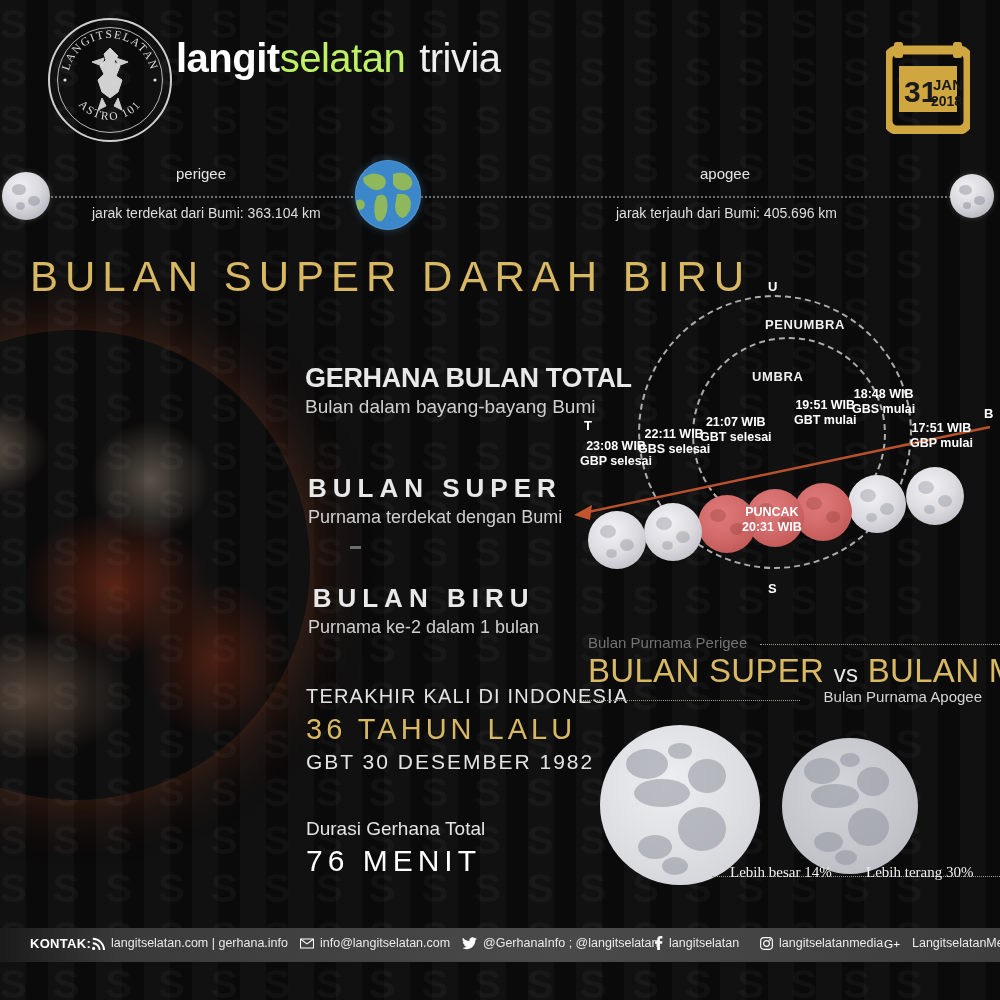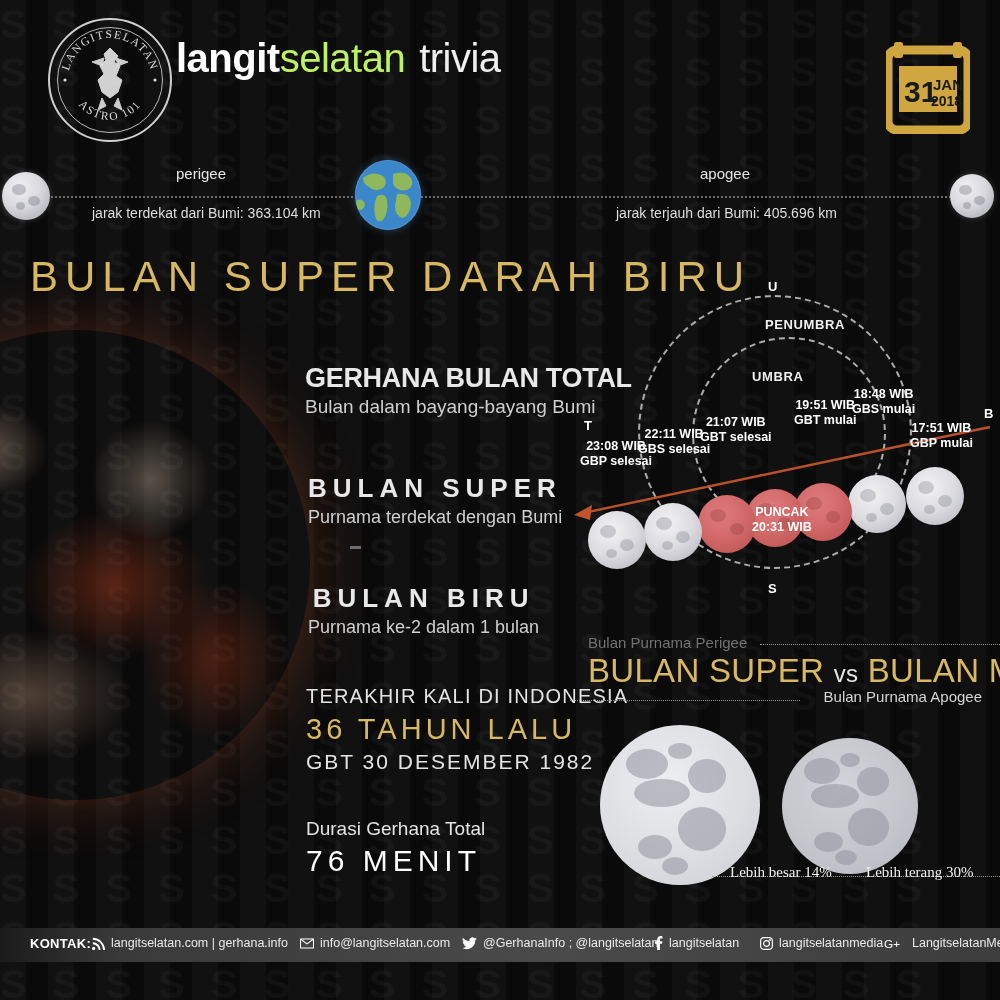--- a/index.html
+++ b/index.html
@@ -388,21 +388,21 @@
     </div>
     <div class="tlabel" style="left:292px;top:112px;">
       <span>18:48 WIB</span><br>
       <span>GBS mulai</span>
     </div>
     <div class="tlabel" style="left:350px;top:100px;margin-top:46px;">
       <span>17:51 WIB</span><br>
       <span>GBP mulai</span>
     </div>
 
-    <div class="tlabel" style="left:192px;top:230px;">
+    <div class="tlabel" style="left:182px;top:230px;">
       <span>PUNCAK</span><br>
       <span>20:31 WIB</span>
     </div>
   </div>
 
   <div id="compare">
     <div id="cmp-sub-top">Bulan Purnama Perigee</div>
     <div class="cmp-dash" style="left:190px;top:14px;width:240px;"></div>
 
     <div id="cmp-title"><span>BULAN SUPER</span> <span class="vs">vs</span> <span>BULAN MINI</span></div>

